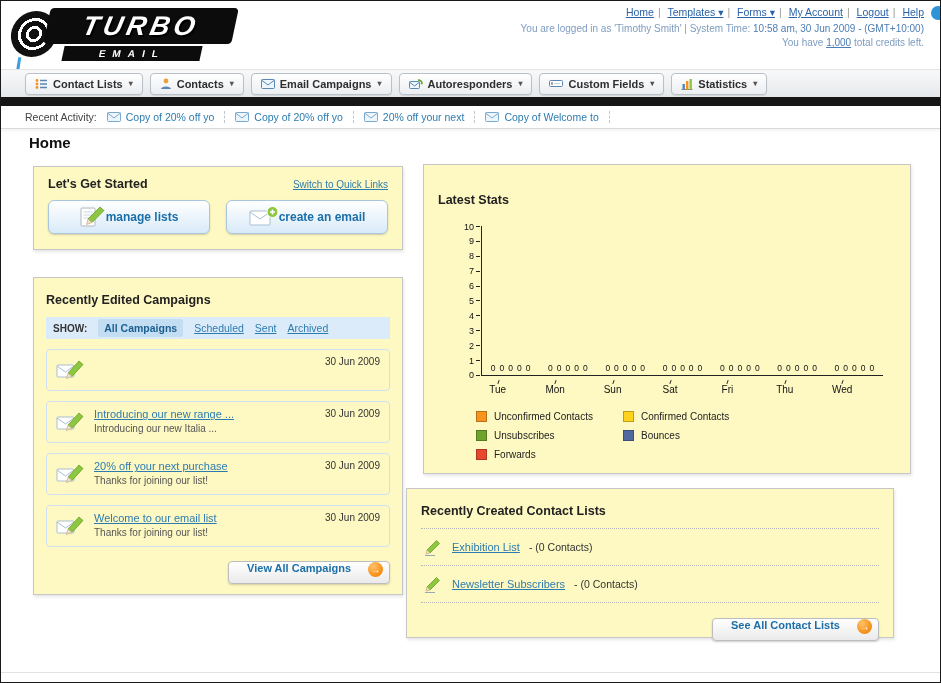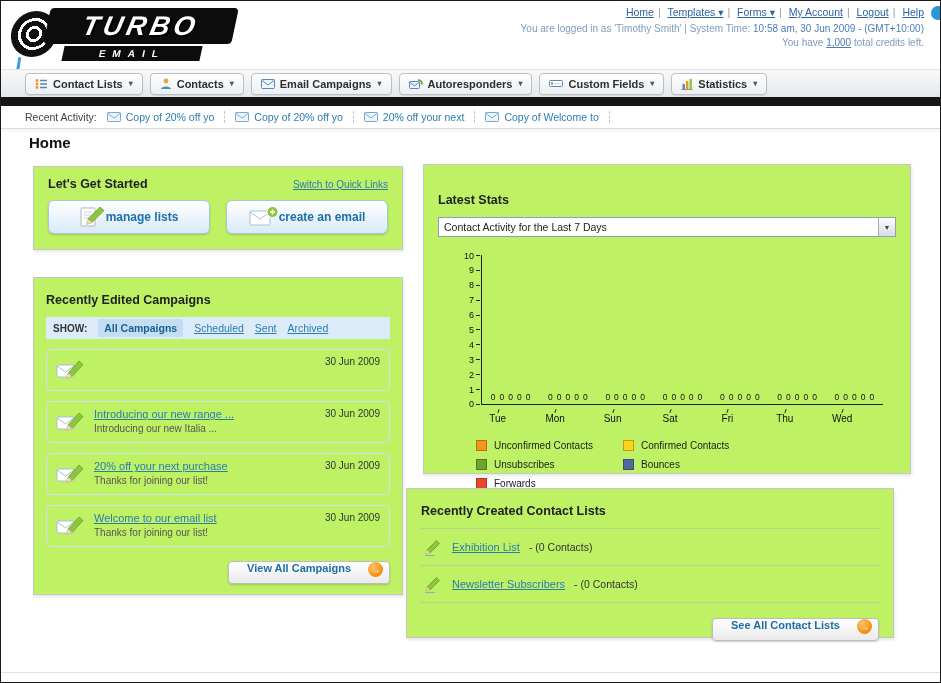--- a/index.html
+++ b/index.html
@@ -46,21 +46,21 @@
     border-bottom:1px solid #dadada; box-shadow:0 2px 3px rgba(0,0,0,0.05);
     display:flex; align-items:center; gap:10px; padding-left:24px; font-size:10.5px; }
   .activity-label { color:#444; }
   .activity-item { display:inline-flex; align-items:center; gap:5px; padding-right:10px;
     border-right:1px dashed #c6c6c6; cursor:pointer; }
   .activity-item .txt { color:#2d7cb0; }
 
   .page-title { position:absolute; top:133px; left:28px; font-size:15px; font-weight:bold; color:#111; }
 
   
-  .panel { position:absolute; background:#bef264; border:1px solid #c6c6c6; box-shadow:1px 2px 3px rgba(0,0,0,0.10); }
+  .panel { position:absolute; background:#fef9c3; border:1px solid #c6c6c6; box-shadow:1px 2px 3px rgba(0,0,0,0.10); }
   .panel-title { font-size:12.5px; font-weight:bold; color:#222; }
 
   .panel-get-started { left:32px; top:165px; width:370px; height:84px; padding:10px 14px; }
   .gs-head { display:flex; justify-content:space-between; align-items:center; }
   .gs-link { font-size:10px; color:#2d7cb0; text-decoration:underline; cursor:pointer; }
   .gs-buttons { display:flex; gap:16px; margin-top:9px; }
   .gs-btn { flex:1; height:34px; display:flex; align-items:center; justify-content:center; 
     background:linear-gradient(#ffffff,#d9eaf8); border:1px solid #a9c6de; border-radius:6px;
     box-shadow:0 1px 2px rgba(0,0,0,0.18); font-size:12px; font-weight:bold; color:#1b6fa8; cursor:pointer; }
 
@@ -362,24 +362,20 @@
     <div class="panel-action-row">
       <span class="action-btn">
         <span>View All Campaigns</span>
         <span class="arrow-circle">→</span>
       </span>
     </div>
   </section>
 
   <section class="panel panel-stats">
     <span class="panel-title">Latest Stats</span>
-    <div class="dropdown">
-      <span>Contact Activity for the Last 7 Days</span>
-      <span class="arrow-box">▼</span>
-    </div>
 
     <div class="chart">
       <div class="chart-y">
           <div class="y-label">10</div>
           <div class="y-label">9</div>
           <div class="y-label">8</div>
           <div class="y-label">7</div>
           <div class="y-label">6</div>
           <div class="y-label">5</div>
           <div class="y-label">4</div>

